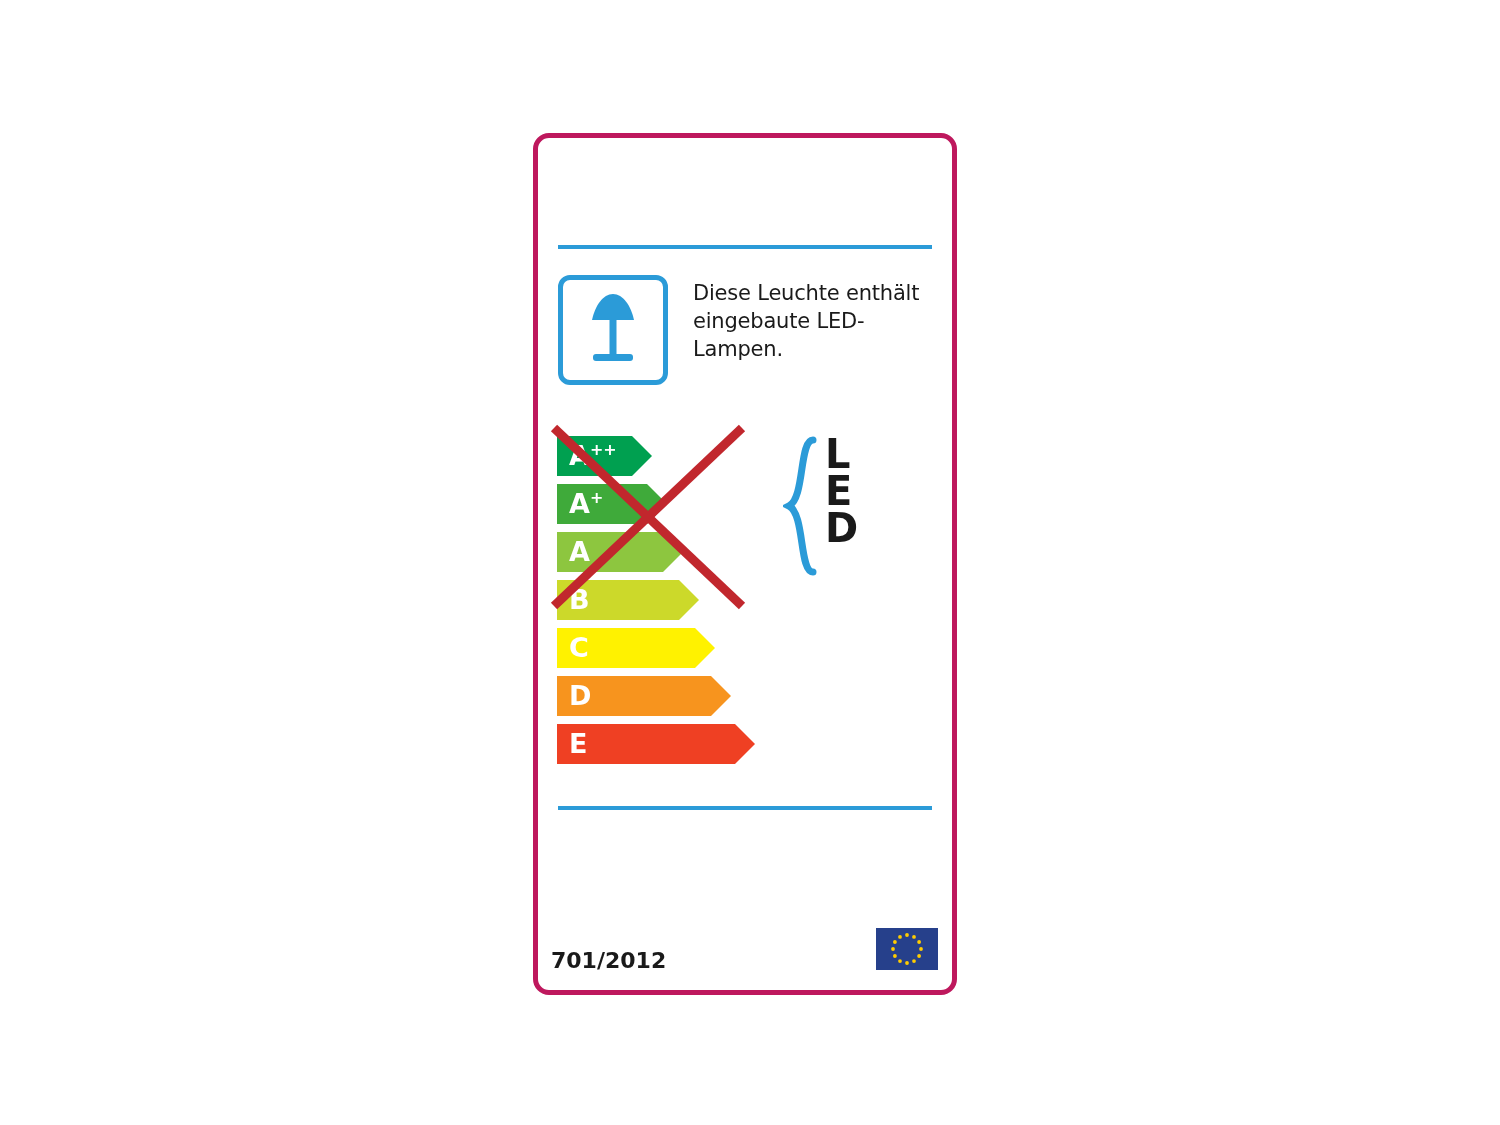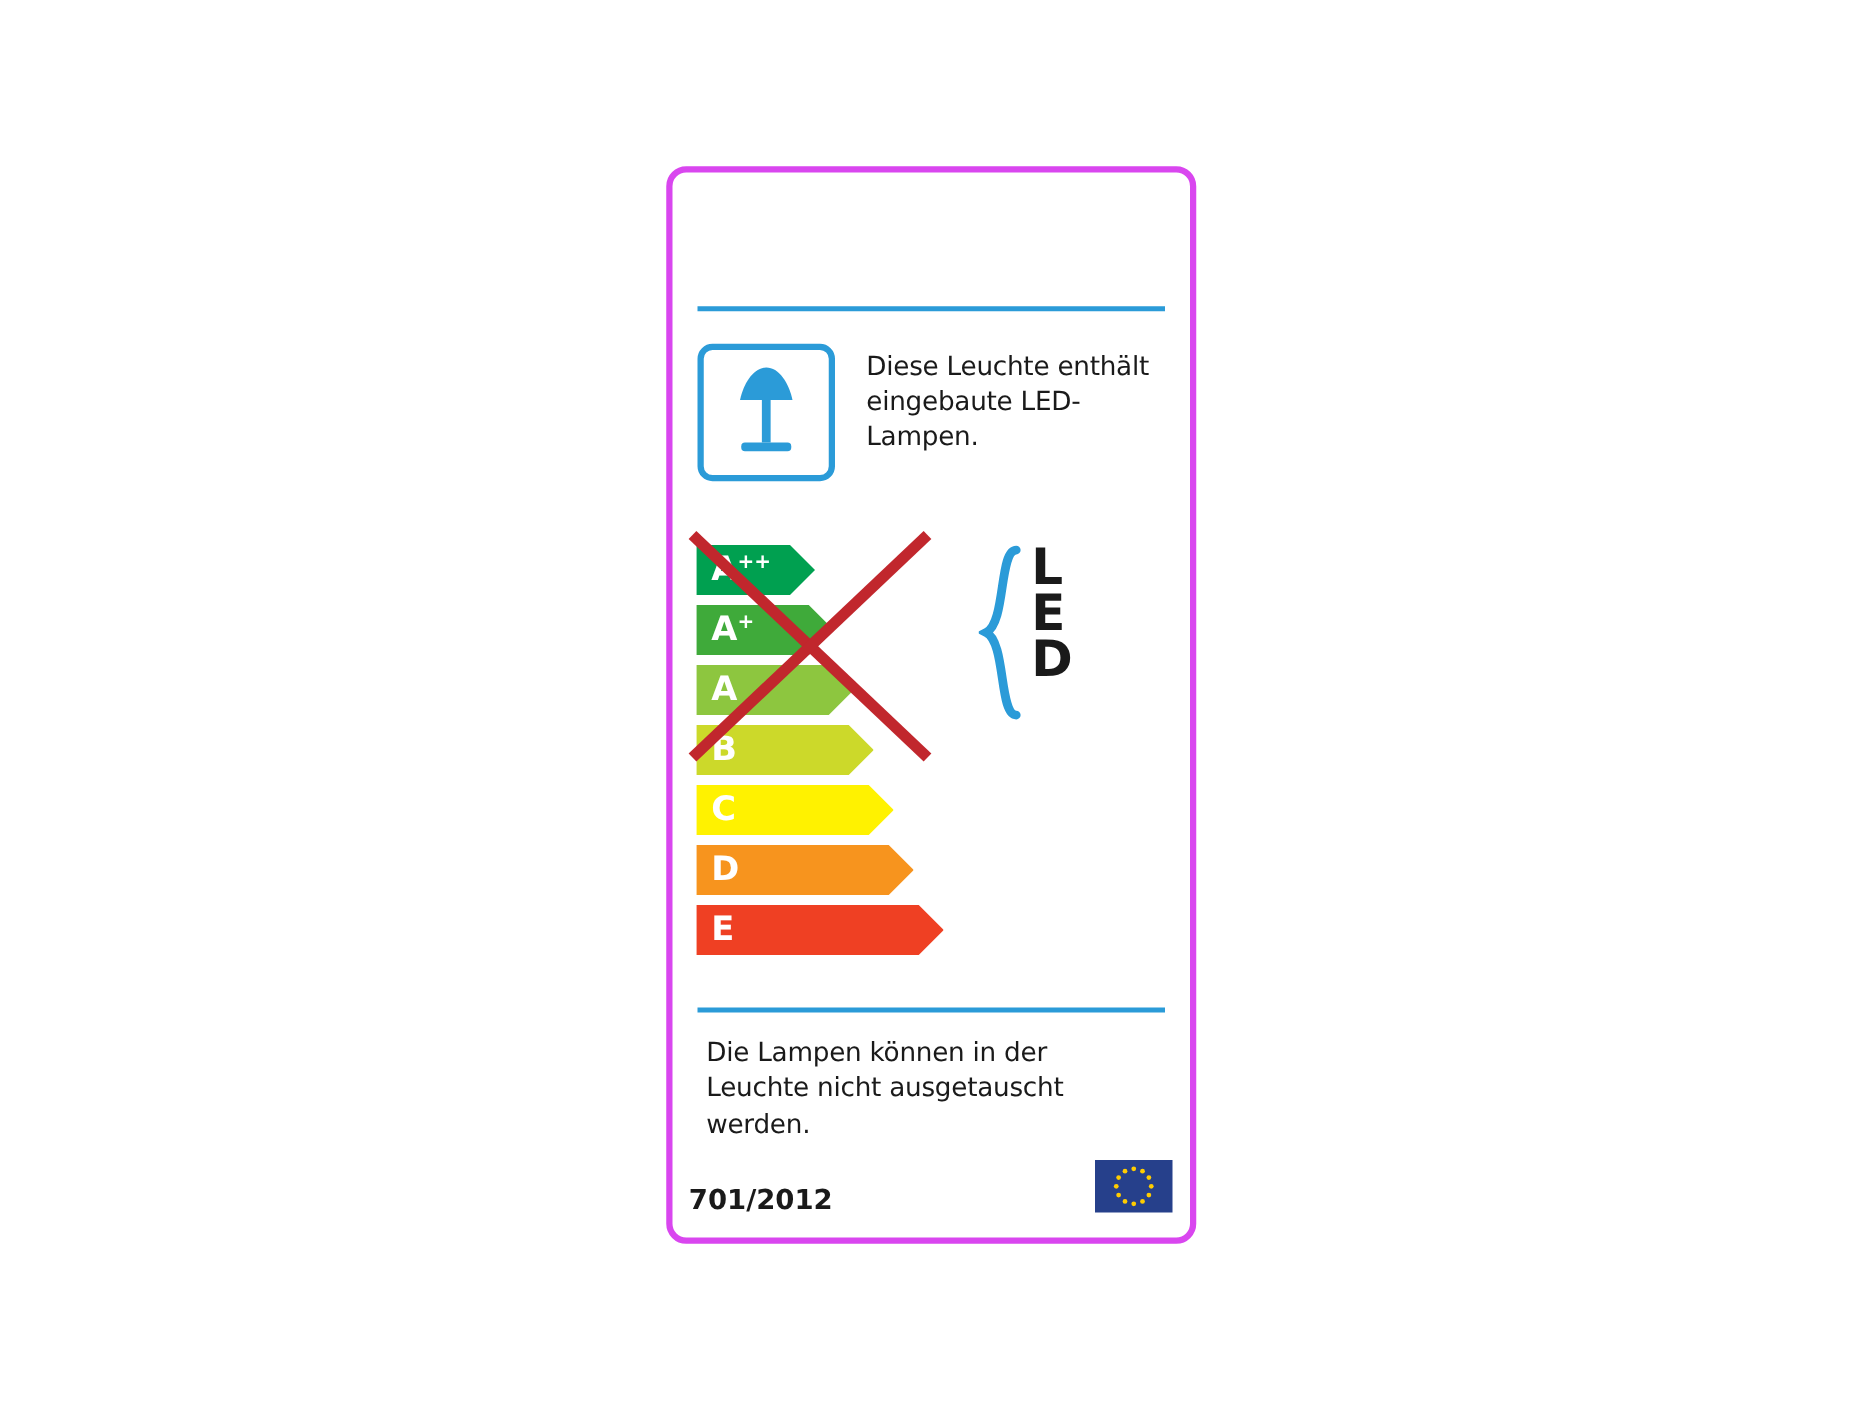--- a/index.html
+++ b/index.html
@@ -14,21 +14,21 @@
     font-family: "DejaVu Sans", sans-serif;
     overflow: hidden;
   }
 
   #label-card {
     position: absolute;
     left: 533px;
     top: 133px;
     width: 424px;
     height: 862px;
-    border: 5px solid #d946ef;
+    border: 5px solid #be185d;
     border-radius: 16px;
     background: #ffffff;
     box-sizing: border-box;
   }
 
   
   .divider {
     position: absolute;
     left: 20px;
     right: 20px;
@@ -206,21 +206,20 @@
     </svg>
     <div id="led-letters">
       <div>L</div>
       <div>E</div>
       <div>D</div>
     </div>
   </div>
 
   <div class="divider" id="divider-bottom"></div>
 
-  <div id="bottom-text">Die Lampen können in der Leuchte nicht ausgetauscht werden.</div>
 
   <div id="regulation">701/2012</div>
 
   <div id="eu-flag">
     <svg width="62" height="42" viewBox="0 0 62 42">
       <g fill="#ffcc00">
         <circle cx="31" cy="7" r="1.9"></circle>
         <circle cx="38" cy="8.9" r="1.9"></circle>
         <circle cx="43.1" cy="14" r="1.9"></circle>
         <circle cx="45" cy="21" r="1.9"></circle>

